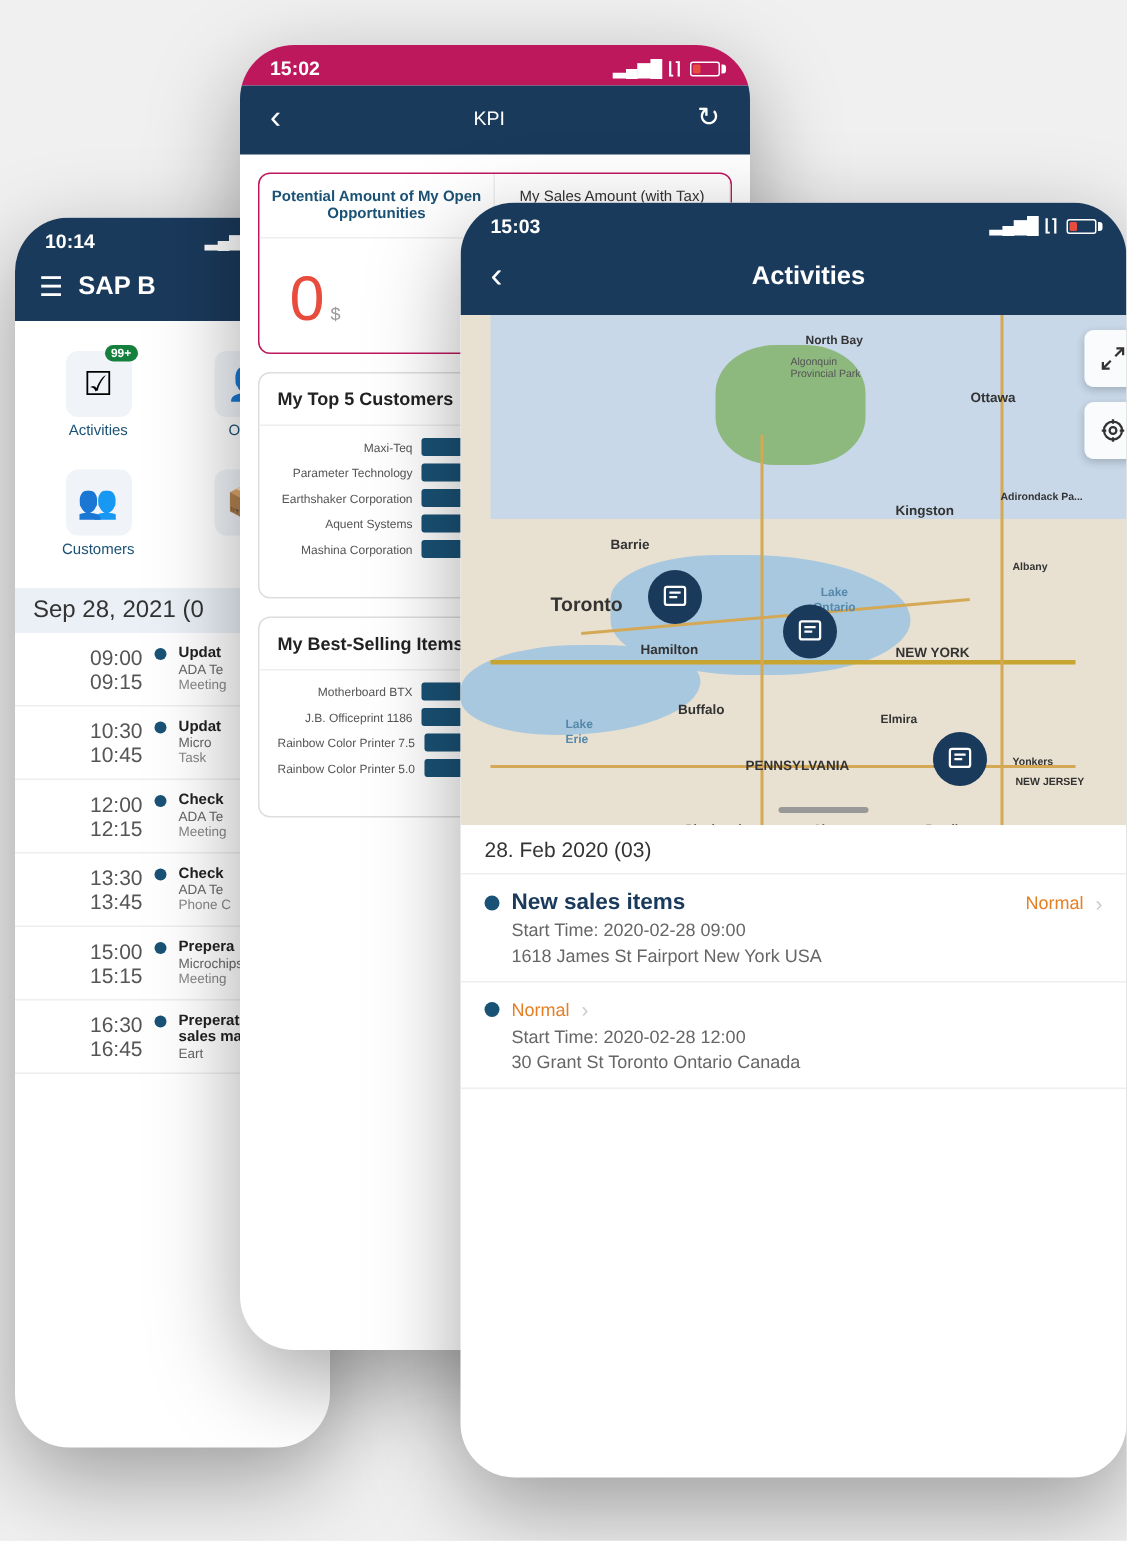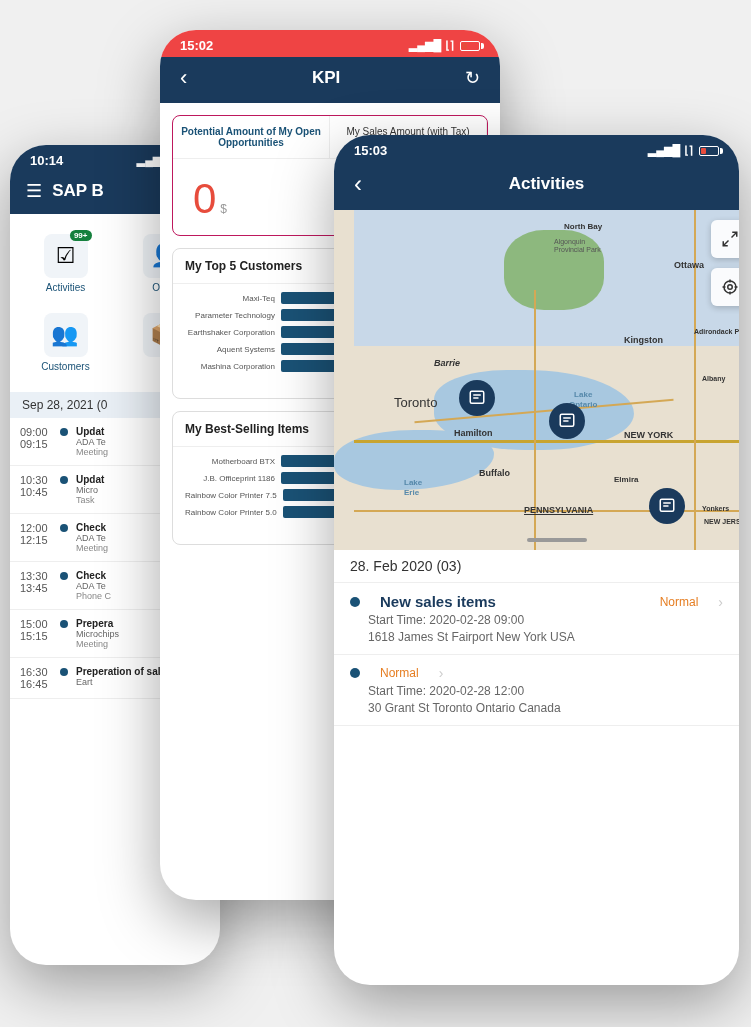--- a/index.html
+++ b/index.html
@@ -118,33 +118,33 @@
       color: #fff;
       border-radius: 10px;
       font-size: 8px;
       padding: 1px 4px;
       font-weight: 700;
     }
     .sap-icon-label { font-size: 10px; color: #1a5276; font-weight: 500; }
     .sap-date-bar {
       background: #eaf0f6;
       padding: 6px 12px;
-      font-size: 12px;
+      font-size: 16px;
       color: #333;
       font-weight: 500;
     }
     .sap-activity-list { padding: 0; }
     .sap-activity-item {
       display: flex;
       padding: 8px 10px;
       border-bottom: 1px solid #eee;
       gap: 8px;
       align-items: flex-start;
     }
-    .sap-time-col { font-size: 11px; color: #555; min-width: 32px; }
+    .sap-time-col { font-size: 14px; color: #555; min-width: 32px; margin-left: 40px; }
     .sap-dot {
       width: 8px;
       height: 8px;
       border-radius: 50%;
       background: #1a5276;
       margin-top: 2px;
       flex-shrink: 0;
     }
     .sap-activity-content { flex: 1; }
     .sap-activity-title { font-size: 10px; font-weight: 600; color: #222; }
@@ -154,31 +154,31 @@
     
     .phone-kpi {
       width: 340px;
       height: 870px;
       left: 160px;
       top: 30px;
       z-index: 2;
       background: #fff;
     }
     .phone-kpi .phone-status-bar {
-      background: #ef4444;
+      background: #be185d;
     }
     .kpi-header {
       background: #1a3a5c;
       color: #fff;
       padding: 8px 20px 12px;
       display: flex;
       align-items: center;
       justify-content: space-between;
     }
-    .kpi-title { font-size: 17px; font-weight: 700; }
+    .kpi-title { font-size: 13px; font-weight: 400; }
     .kpi-back { font-size: 22px; }
     .kpi-refresh { font-size: 18px; }
     .kpi-card {
       border: 1px solid #be185d;
       margin: 12px;
       border-radius: 8px;
       overflow: hidden;
       background: #fff;
     }
     .kpi-card-header {
@@ -223,23 +223,23 @@
       gap: 6px;
     }
     .bar-label { font-size: 8px; color: #555; min-width: 90px; text-align: right; }
     .bar-track { flex: 1; height: 12px; background: #f0f0f0; border-radius: 2px; }
     .bar-fill { height: 100%; background: #1a5276; border-radius: 2px; }
     .bar-axis { display: flex; justify-content: flex-end; padding: 0 0 4px 96px; }
     .bar-axis-label { font-size: 8px; color: #999; }
 
     
     .phone-activities {
-      width: 405px;
+      width: 444px;
       height: 850px;
-      right: 12px;
+      right: 0;
       top: 135px;
       z-index: 3;
       background: #fff;
     }
     .phone-activities .phone-status-bar {
       background: #1a3a5c;
     }
     .activities-header {
       background: #1a3a5c;
       color: #fff;
@@ -357,21 +357,21 @@
       color: #333;
       border-bottom: 1px solid #eee;
     }
     .activity-item {
       padding: 10px 16px;
       border-bottom: 1px solid #eee;
     }
     .activity-item-header {
       display: flex;
       align-items: center;
-      gap: 20px;
+      gap: 8px;
     }
     .activity-dot {
       width: 10px;
       height: 10px;
       border-radius: 50%;
       background: #1a5276;
       flex-shrink: 0;
     }
     .activity-item-title {
       font-size: 15px;
@@ -640,29 +640,29 @@
 
       <div class="map-road-h" style="top:200px; left:60px; width:260px; transform:rotate(-5deg);"></div>
       <div class="map-road-h" style="top:230px; left:0; width:390px; background:#c8a430; height:3px;"></div>
       <div class="map-road-h" style="top:300px; left:0; width:390px;"></div>
       <div class="map-road-v" style="top:0; left:340px; height:340px;"></div>
       <div class="map-road-v" style="top:80px; left:180px; height:260px;"></div>
 
       <div class="map-label" style="top:12px; left:210px; font-size:8px;">North Bay</div>
       <div class="map-label" style="top:50px; left:320px;">Ottawa</div>
       <div class="map-label" style="top:28px; left:200px; font-size:7px; color:#555; font-weight:400; line-height:1.2;">Algonquin<br>Provincial Park</div>
-      <div class="map-label" style="top:148px; left:80px;font-style:italic;">Barrie</div>
-      <div class="map-label" style="top:185px; left:40px; font-size:13px; font-weight:400;">Toronto</div>
+      <div class="map-label" style="top:148px; left:80px;">Barrie</div>
+      <div class="map-label" style="top:185px; left:40px; font-size:13px; font-weight:700;">Toronto</div>
       <div class="map-label" style="top:218px; left:100px;">Hamilton</div>
       <div class="map-label" style="top:125px; left:270px;">Kingston</div>
       <div class="map-label" style="top:180px; left:215px; font-size:8px; color:#5588aa; line-height:1.2; text-align:center;">Lake<br>Ontario</div>
       <div class="map-label" style="top:258px; left:125px;">Buffalo</div>
       <div class="map-label" style="top:268px; left:50px; font-size:8px; color:#5588aa; line-height:1.2;">Lake<br>Erie</div>
       <div class="map-label" style="top:220px; left:270px; font-weight:700;">NEW YORK</div>
-      <div class="map-label" style="top:295px; left:170px; font-weight:700; font-size:9px;text-decoration:underline;">PENNSYLVANIA</div>
+      <div class="map-label" style="top:295px; left:170px; font-weight:700; font-size:9px;">PENNSYLVANIA</div>
       <div class="map-label" style="top:265px; left:260px; font-size:8px;">Elmira</div>
       <div class="map-label" style="top:295px; left:295px; font-size:8px;">Scranton</div>
       <div class="map-label" style="top:338px; left:130px; font-size:8px;">Pittsburgh</div>
       <div class="map-label" style="top:338px; left:215px; font-size:8px;">Altoona</div>
       <div class="map-label" style="top:338px; left:290px; font-size:8px;">Reading</div>
       <div class="map-label" style="top:308px; left:350px; font-size:7px; font-weight:700;">NEW JERSEY</div>
       <div class="map-label" style="top:118px; left:340px; font-size:7px; font-weight:700;">Adirondack Pa...</div>
       <div class="map-label" style="top:165px; left:348px; font-size:7px;">Albany</div>
       <div class="map-label" style="top:295px; left:348px; font-size:7px;">Yonkers</div>
 

